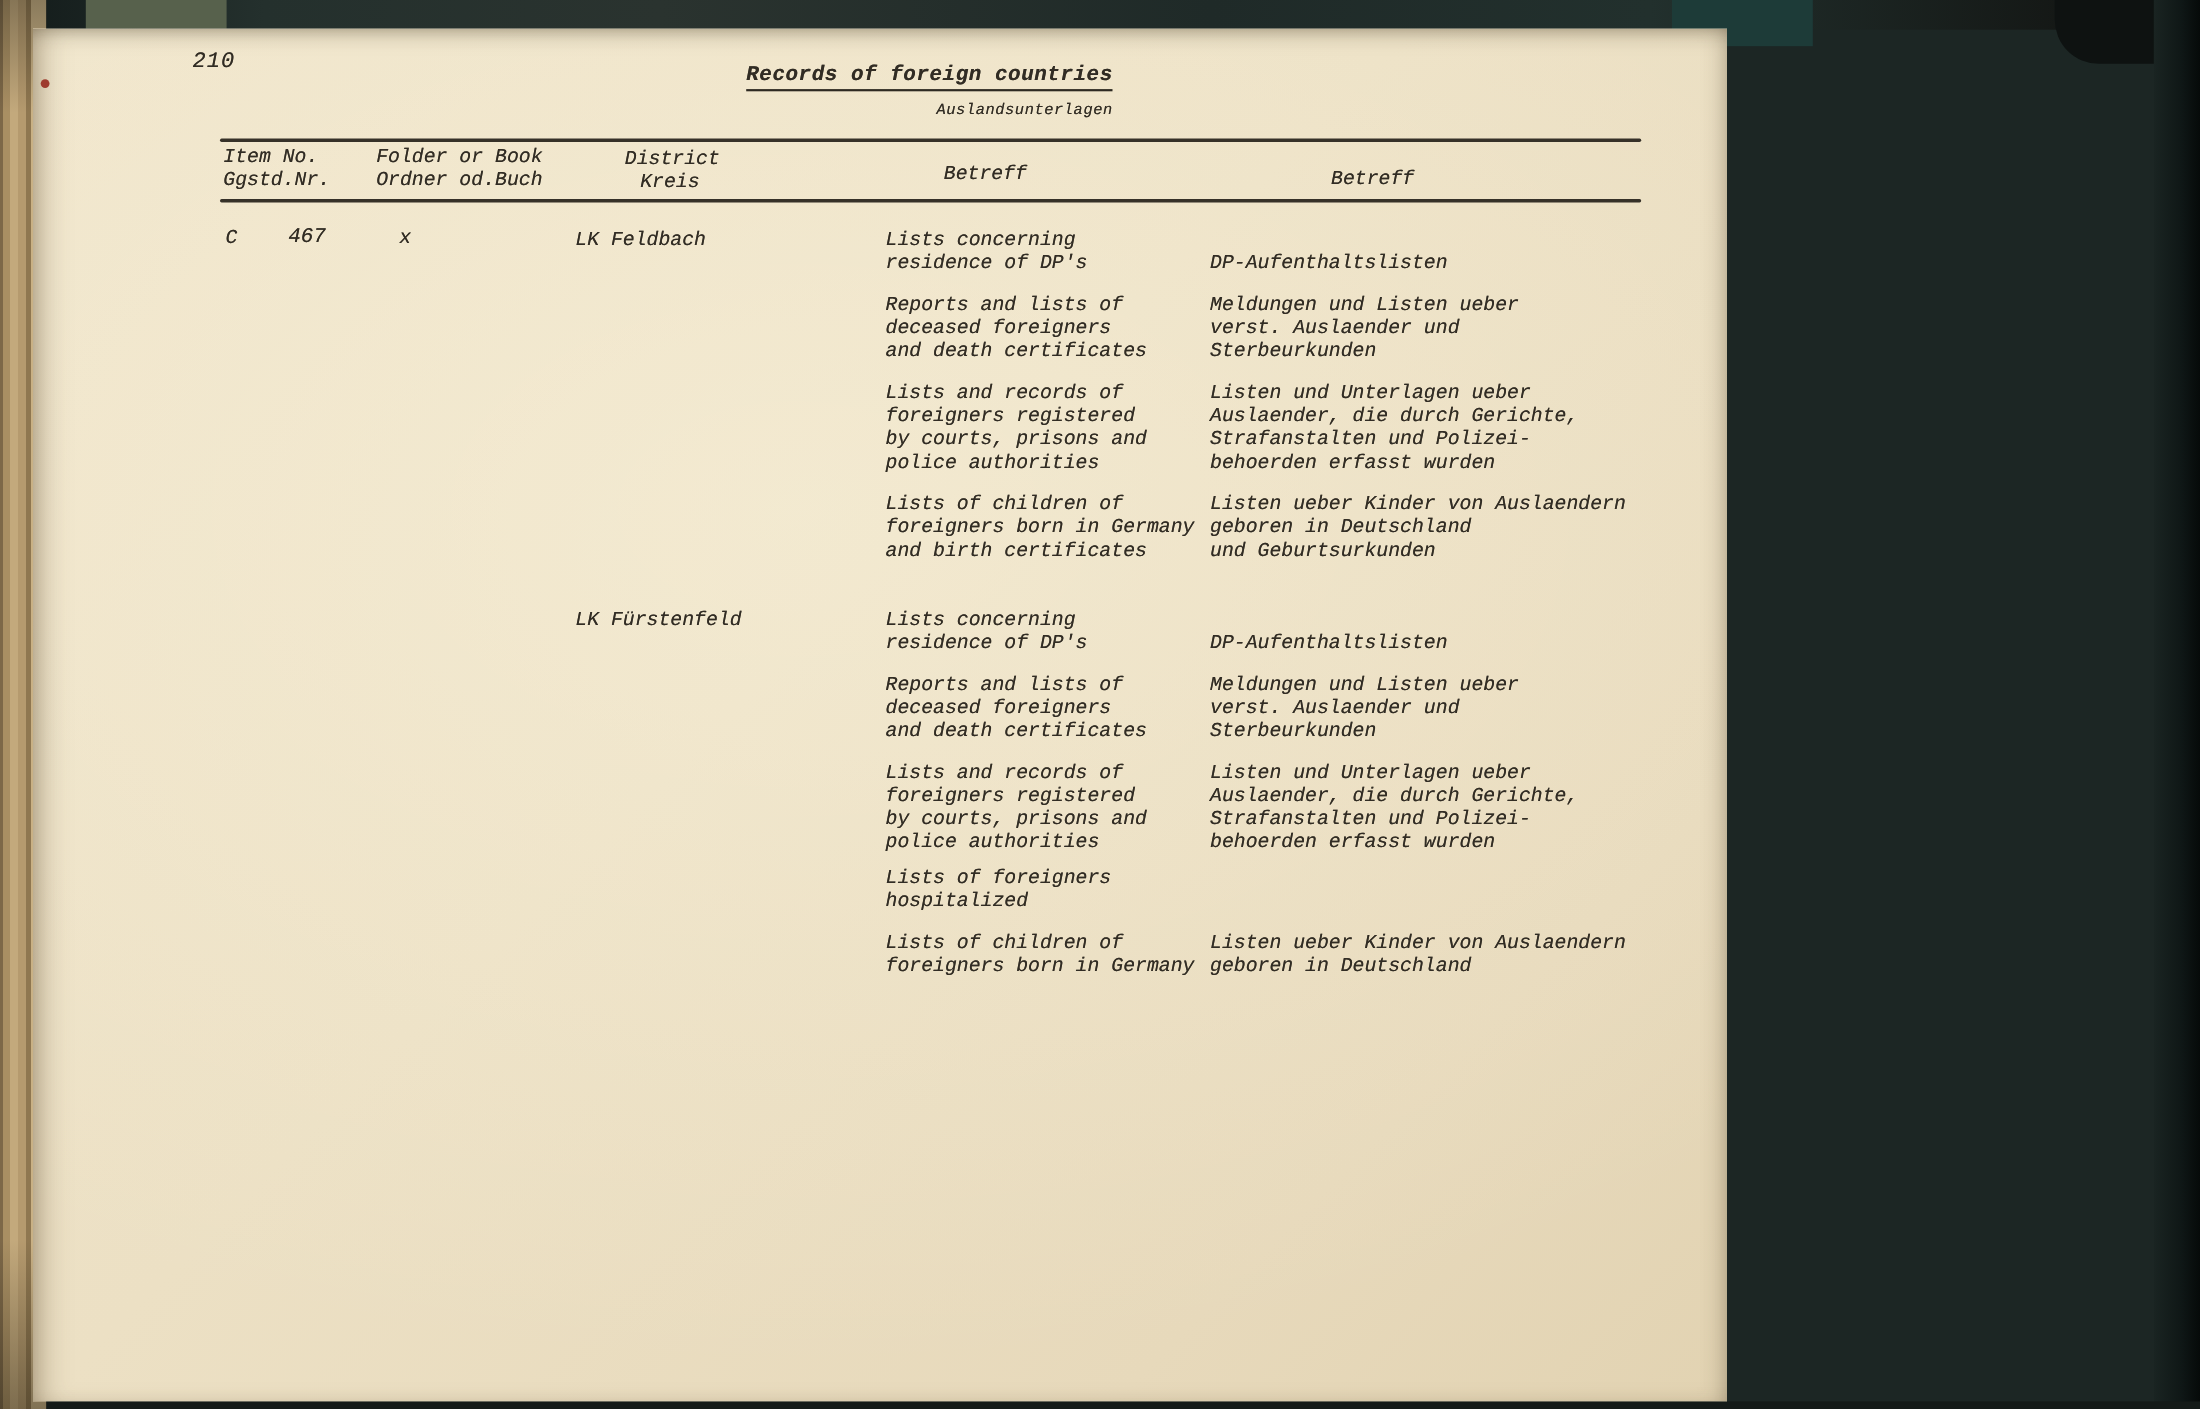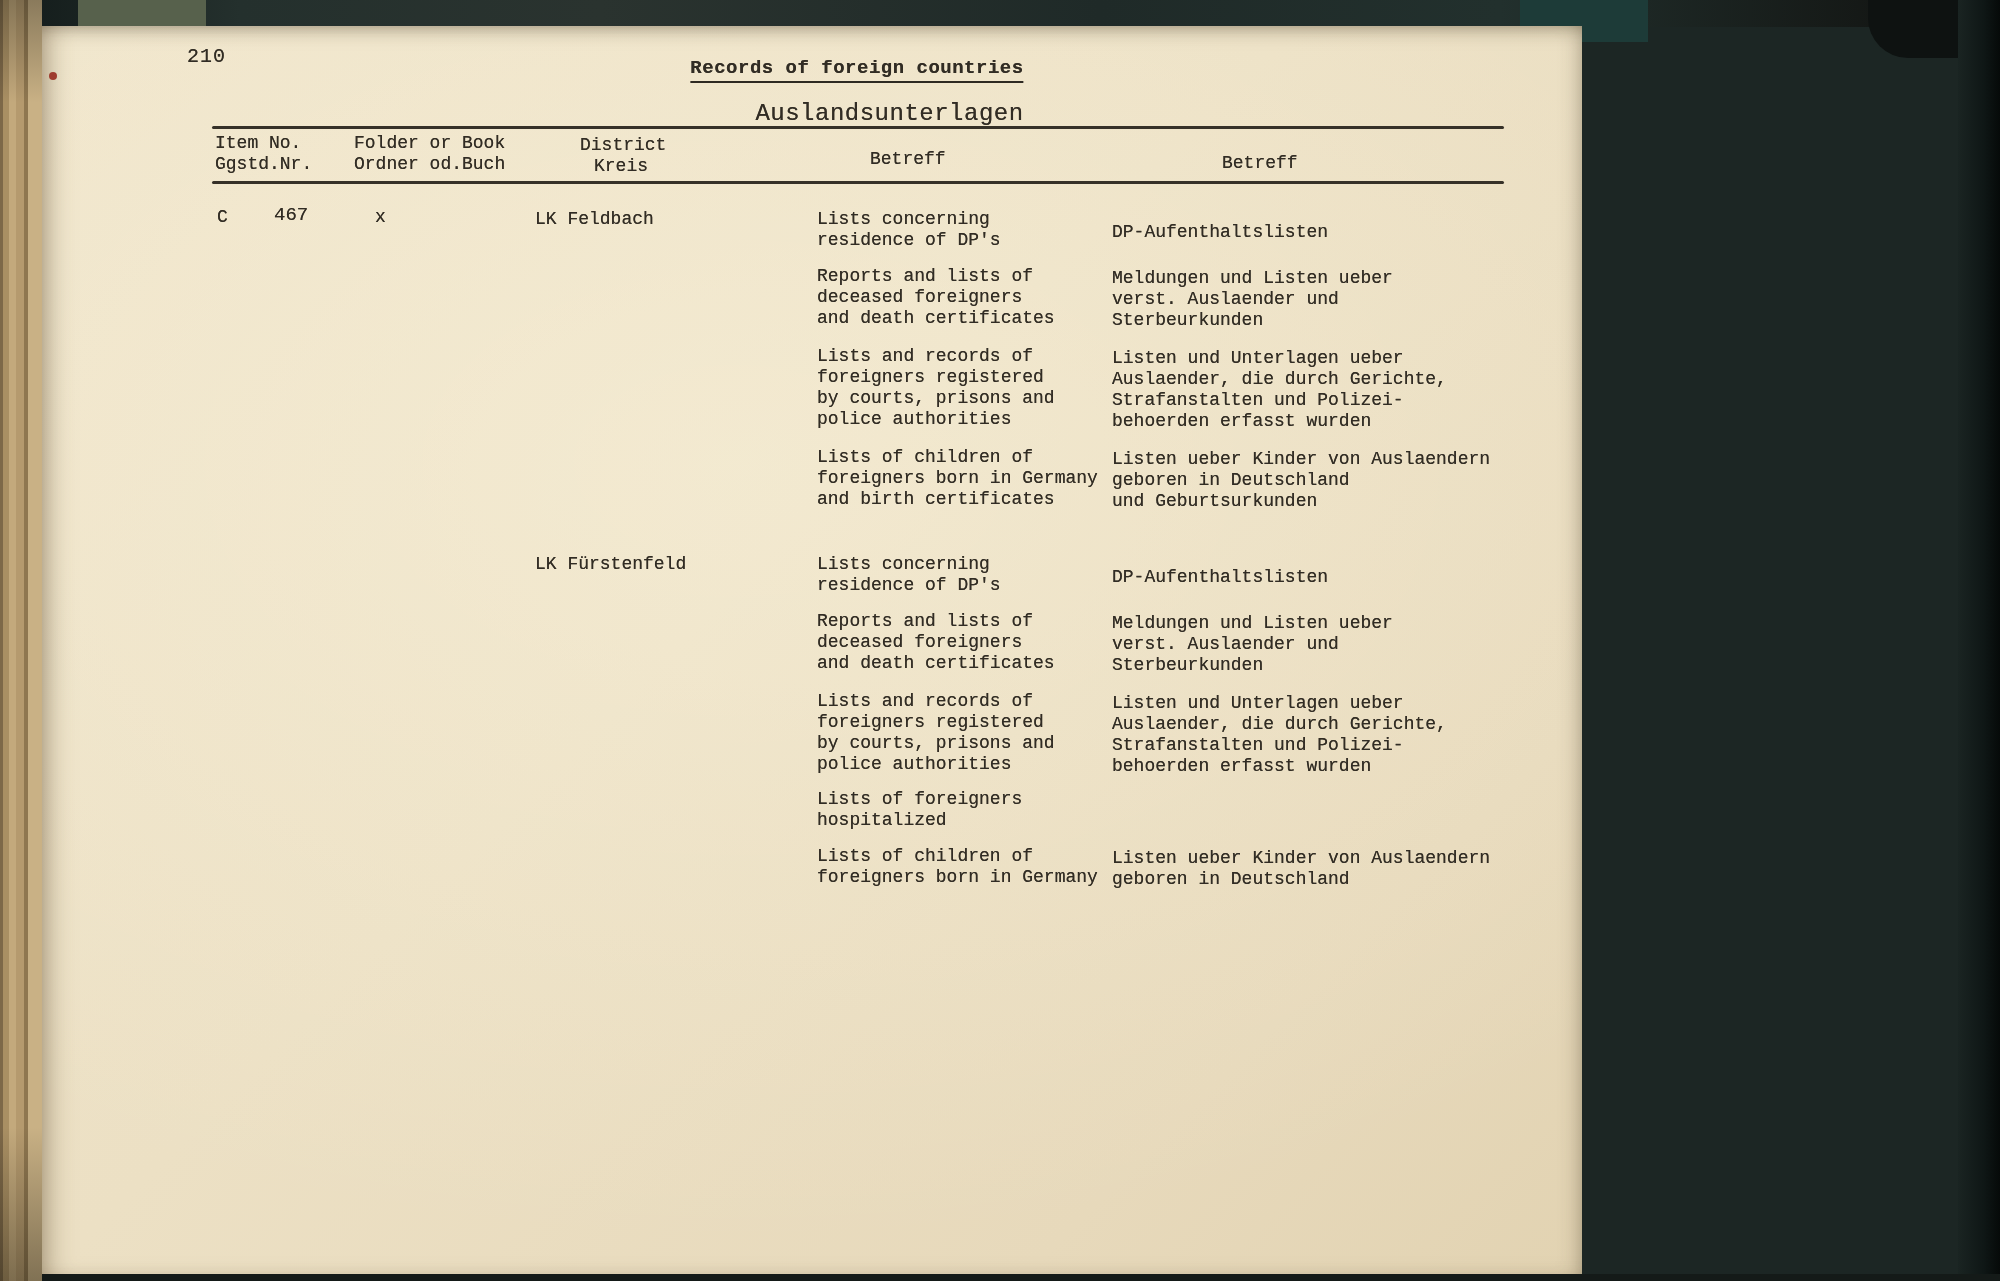--- a/index.html
+++ b/index.html
@@ -19,44 +19,45 @@
   .edge-right { position:absolute; right:0; top:0; width:42px; height:1281px;
     background:linear-gradient(90deg,#1a2422,#0f1716 60%,#060a09); }
   .edge-bottom { position:absolute; left:0; bottom:0; width:2000px; height:7px; background:#141a18; }
 
   
   .spine { position:absolute; left:0; top:0; width:42px; height:1281px;
     background:repeating-linear-gradient(90deg,#7d6848 0 3px,#a98f63 3px 9px,#c3a97c 9px 16px,#b59a6e 16px 24px,#8f7750 24px 28px,#c9b185 28px 42px); }
   .spine::after { content:""; position:absolute; inset:0;
     background:linear-gradient(180deg,rgba(20,20,15,.35),rgba(0,0,0,0) 8%,rgba(0,0,0,0) 88%,rgba(20,18,10,.4)); }
 
-  .paper { position:absolute; left:42px; top:26px; width:1540px; height:1248px;
+  .paper { position:absolute; left:30px; top:26px; width:1540px; height:1248px;
     background:
       radial-gradient(120% 90% at 45% 35%, rgba(255,250,230,.35), rgba(0,0,0,0) 70%),
       linear-gradient(135deg,#f0e5cb 0%,#ece0c4 45%,#e7d9bb 80%,#e2d3b2 100%);
     box-shadow: inset 20px 0 30px -18px rgba(90,70,40,.55),
                 inset -14px 0 24px -16px rgba(60,50,30,.45),
                 inset 0 14px 22px -16px rgba(60,50,30,.5);
     color:#312c24;
+    font-style:italic;
   }
 
   .red-dot { position:absolute; left:7px; top:46px; width:8px; height:8px;
     border-radius:50%; background:#9e3b2e; filter:blur(.4px); }
 
   .tw { font-family:"Liberation Mono","DejaVu Sans Mono",monospace;
         font-size:18px; line-height:21px; color:#312c24;
         text-shadow:0 0 .5px rgba(45,40,30,.75); }
   .ml { white-space:pre-line; }
 
   .page-number { position:absolute; left:145px; top:20px; font-size:20px; letter-spacing:1px; }
 
   .title-block { position:absolute; left:815px; top:32px; transform:translateX(-50%); text-align:right; }
   .doc-title { display:inline-block; font-size:19px; font-weight:700;
     border-bottom:2px solid #2e2a22; padding-bottom:2px; letter-spacing:.5px; }
-  .doc-subtitle { margin-top:20px; font-size:24px; letter-spacing:.5px; }
+  .doc-subtitle { margin-top:8px; font-size:14px; letter-spacing:.5px; }
 
   .rule { position:absolute; left:170px; width:1292px; height:3px; background:#363128; border-radius:2px; }
   .rule-1 { top:100px; }
   .rule-2 { top:155px; }
 
   .hdr { position:absolute; }
   .hdr-item { left:173px; top:107px; }
   .hdr-folder { left:312px; top:107px; }
   .hdr-district { left:538px; top:109px; }
   .hdr-district .l2 { padding-left:14px; }
@@ -65,21 +66,21 @@
 
   .cell-item { position:absolute; left:175px; top:181px; }
   .cell-no { position:absolute; left:232px; top:179px; font-size:19px; }
   .cell-folder { position:absolute; left:333px; top:181px; }
 
   .districts { position:absolute; left:490px; top:183px; width:990px; }
   .district-block { display:flex; align-items:flex-start; }
   .district-block + .district-block { margin-top:18px; }
   .district-name { width:285px; flex:0 0 285px; padding-left:3px; }
   .entries { flex:1 1 auto; }
-  .entry { display:flex; align-items:center; margin-bottom:12px; }
+  .entry { display:flex; align-items:flex-end; margin-bottom:12px; }
   .entry-subject { width:295px; flex:0 0 295px; }
   .entry-betreff { flex:1 1 auto; padding-top:5px; }
 </style>
 </head>
 <body>
 
 <div class="scan">
   <div class="edge-top"></div>
   <div class="edge-patch-green"></div>
   <div class="edge-tab-teal"></div>

